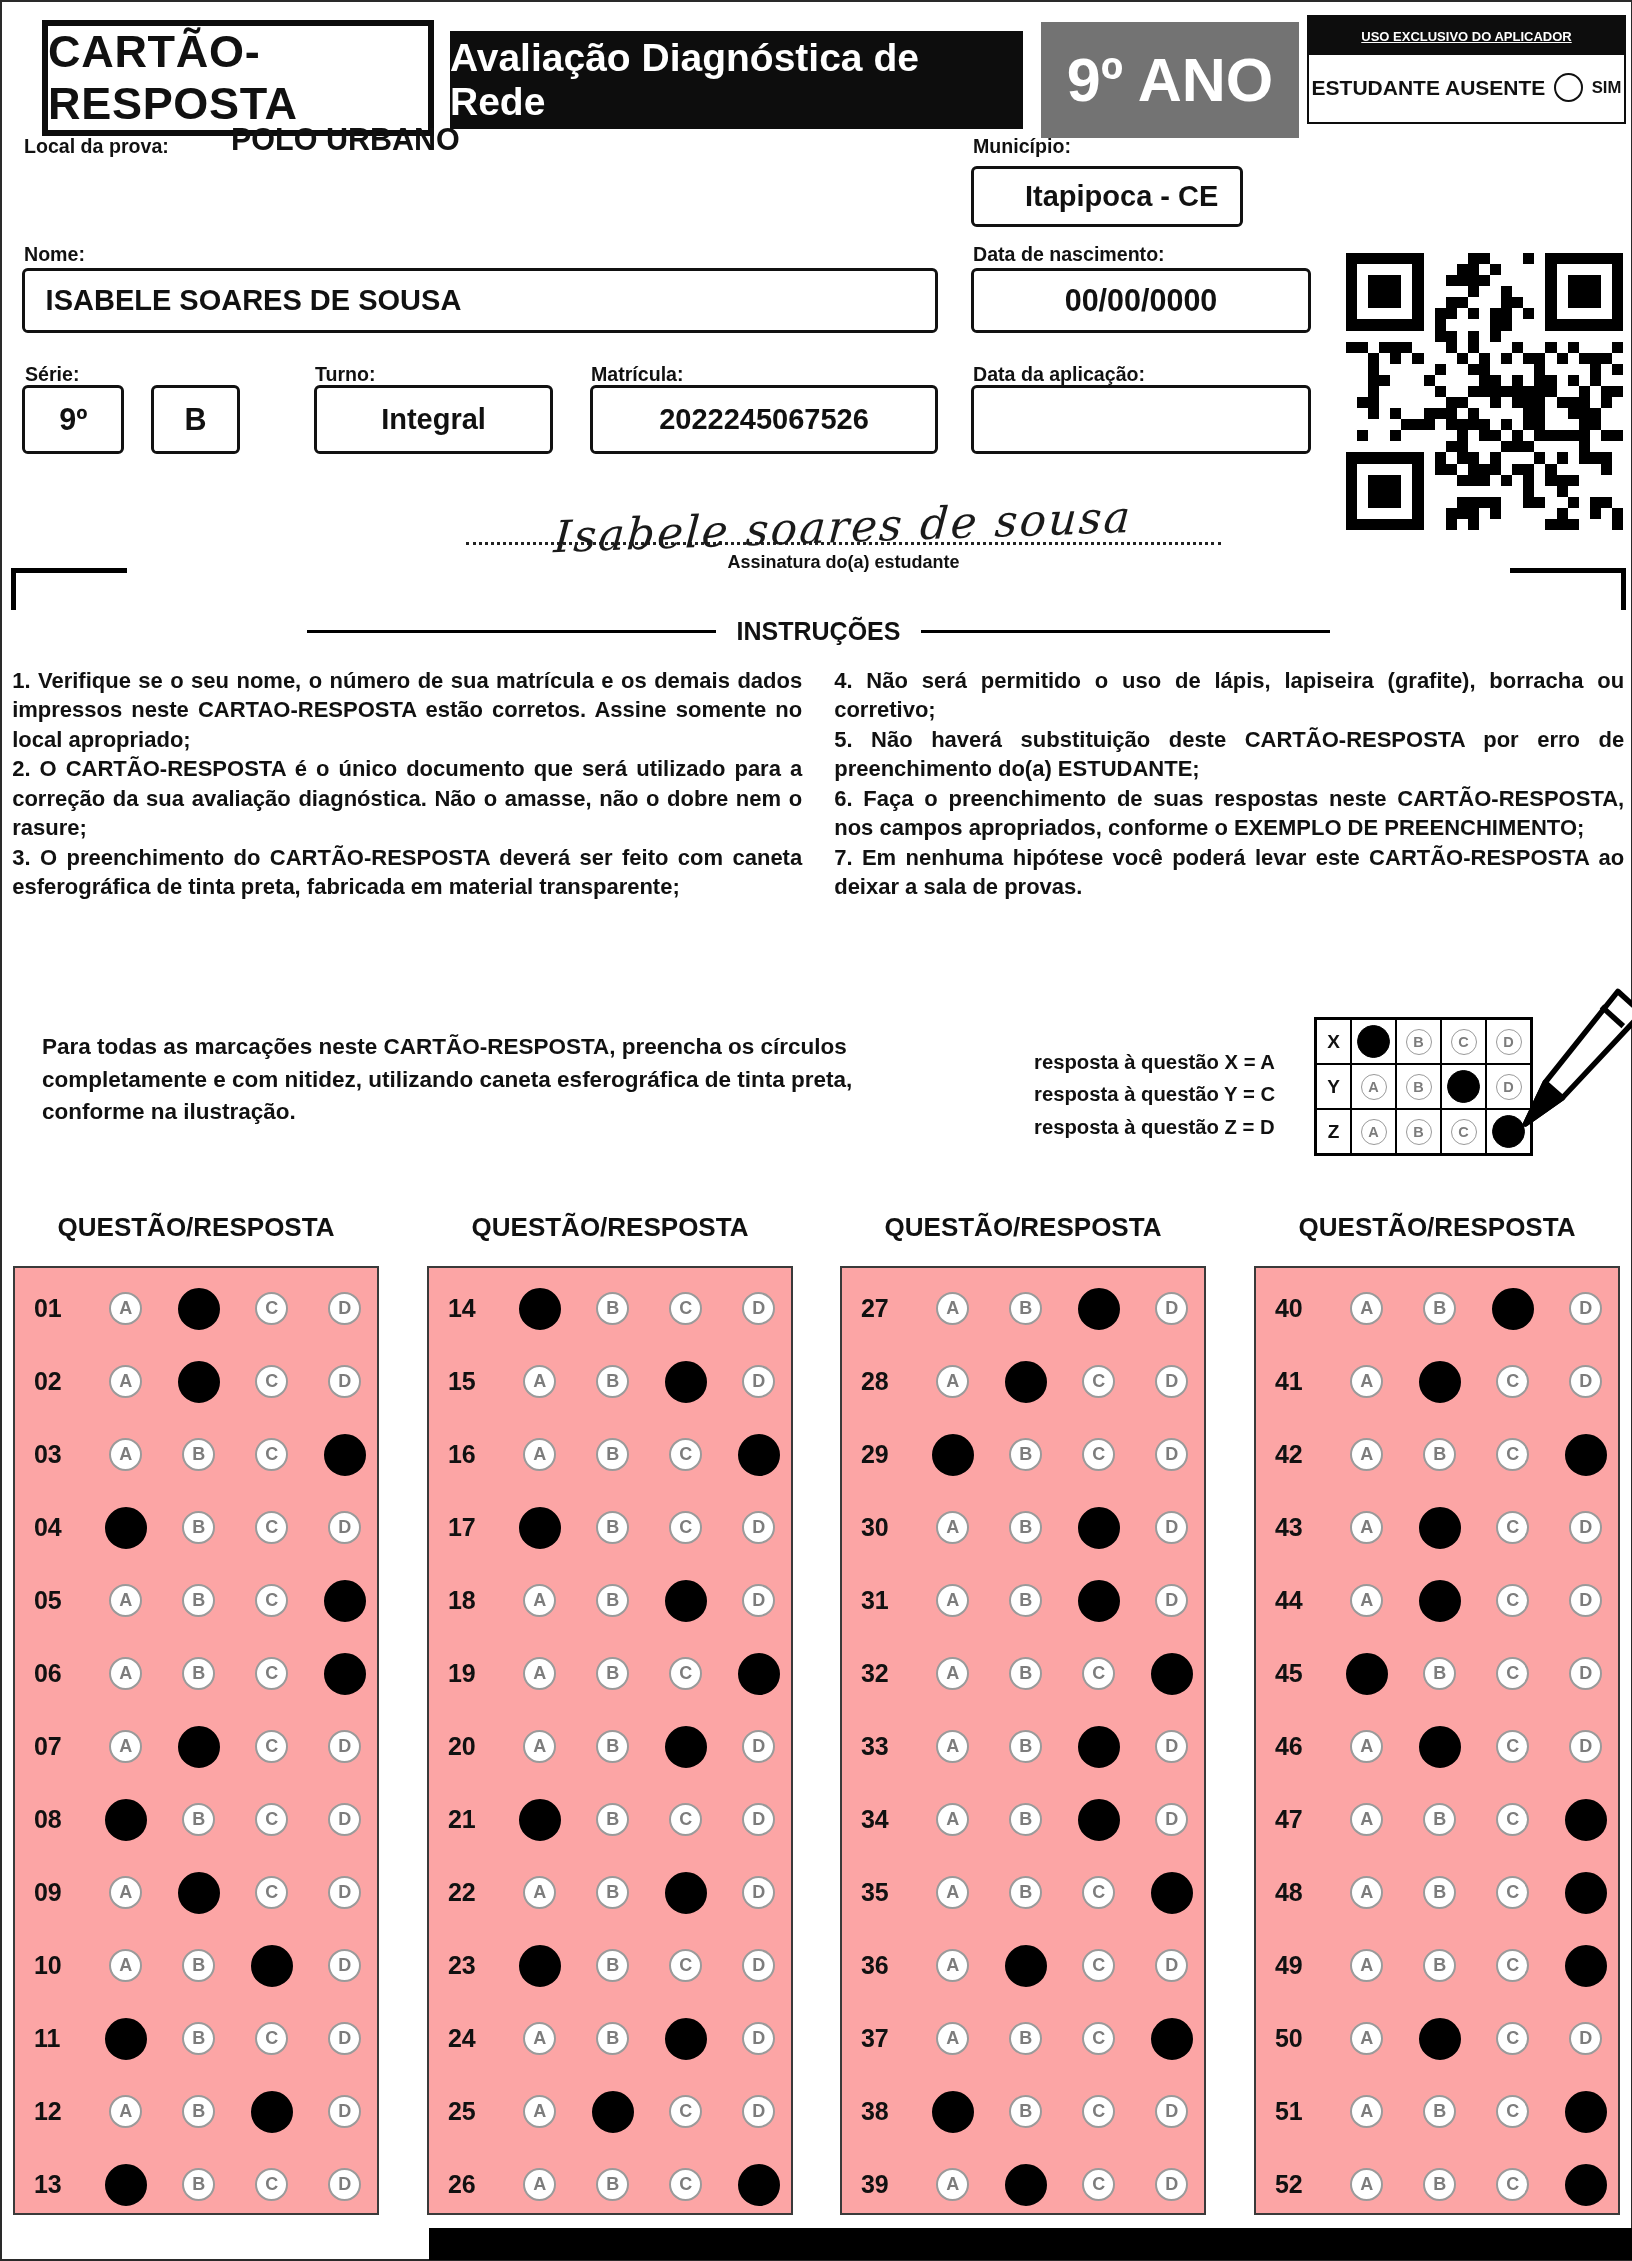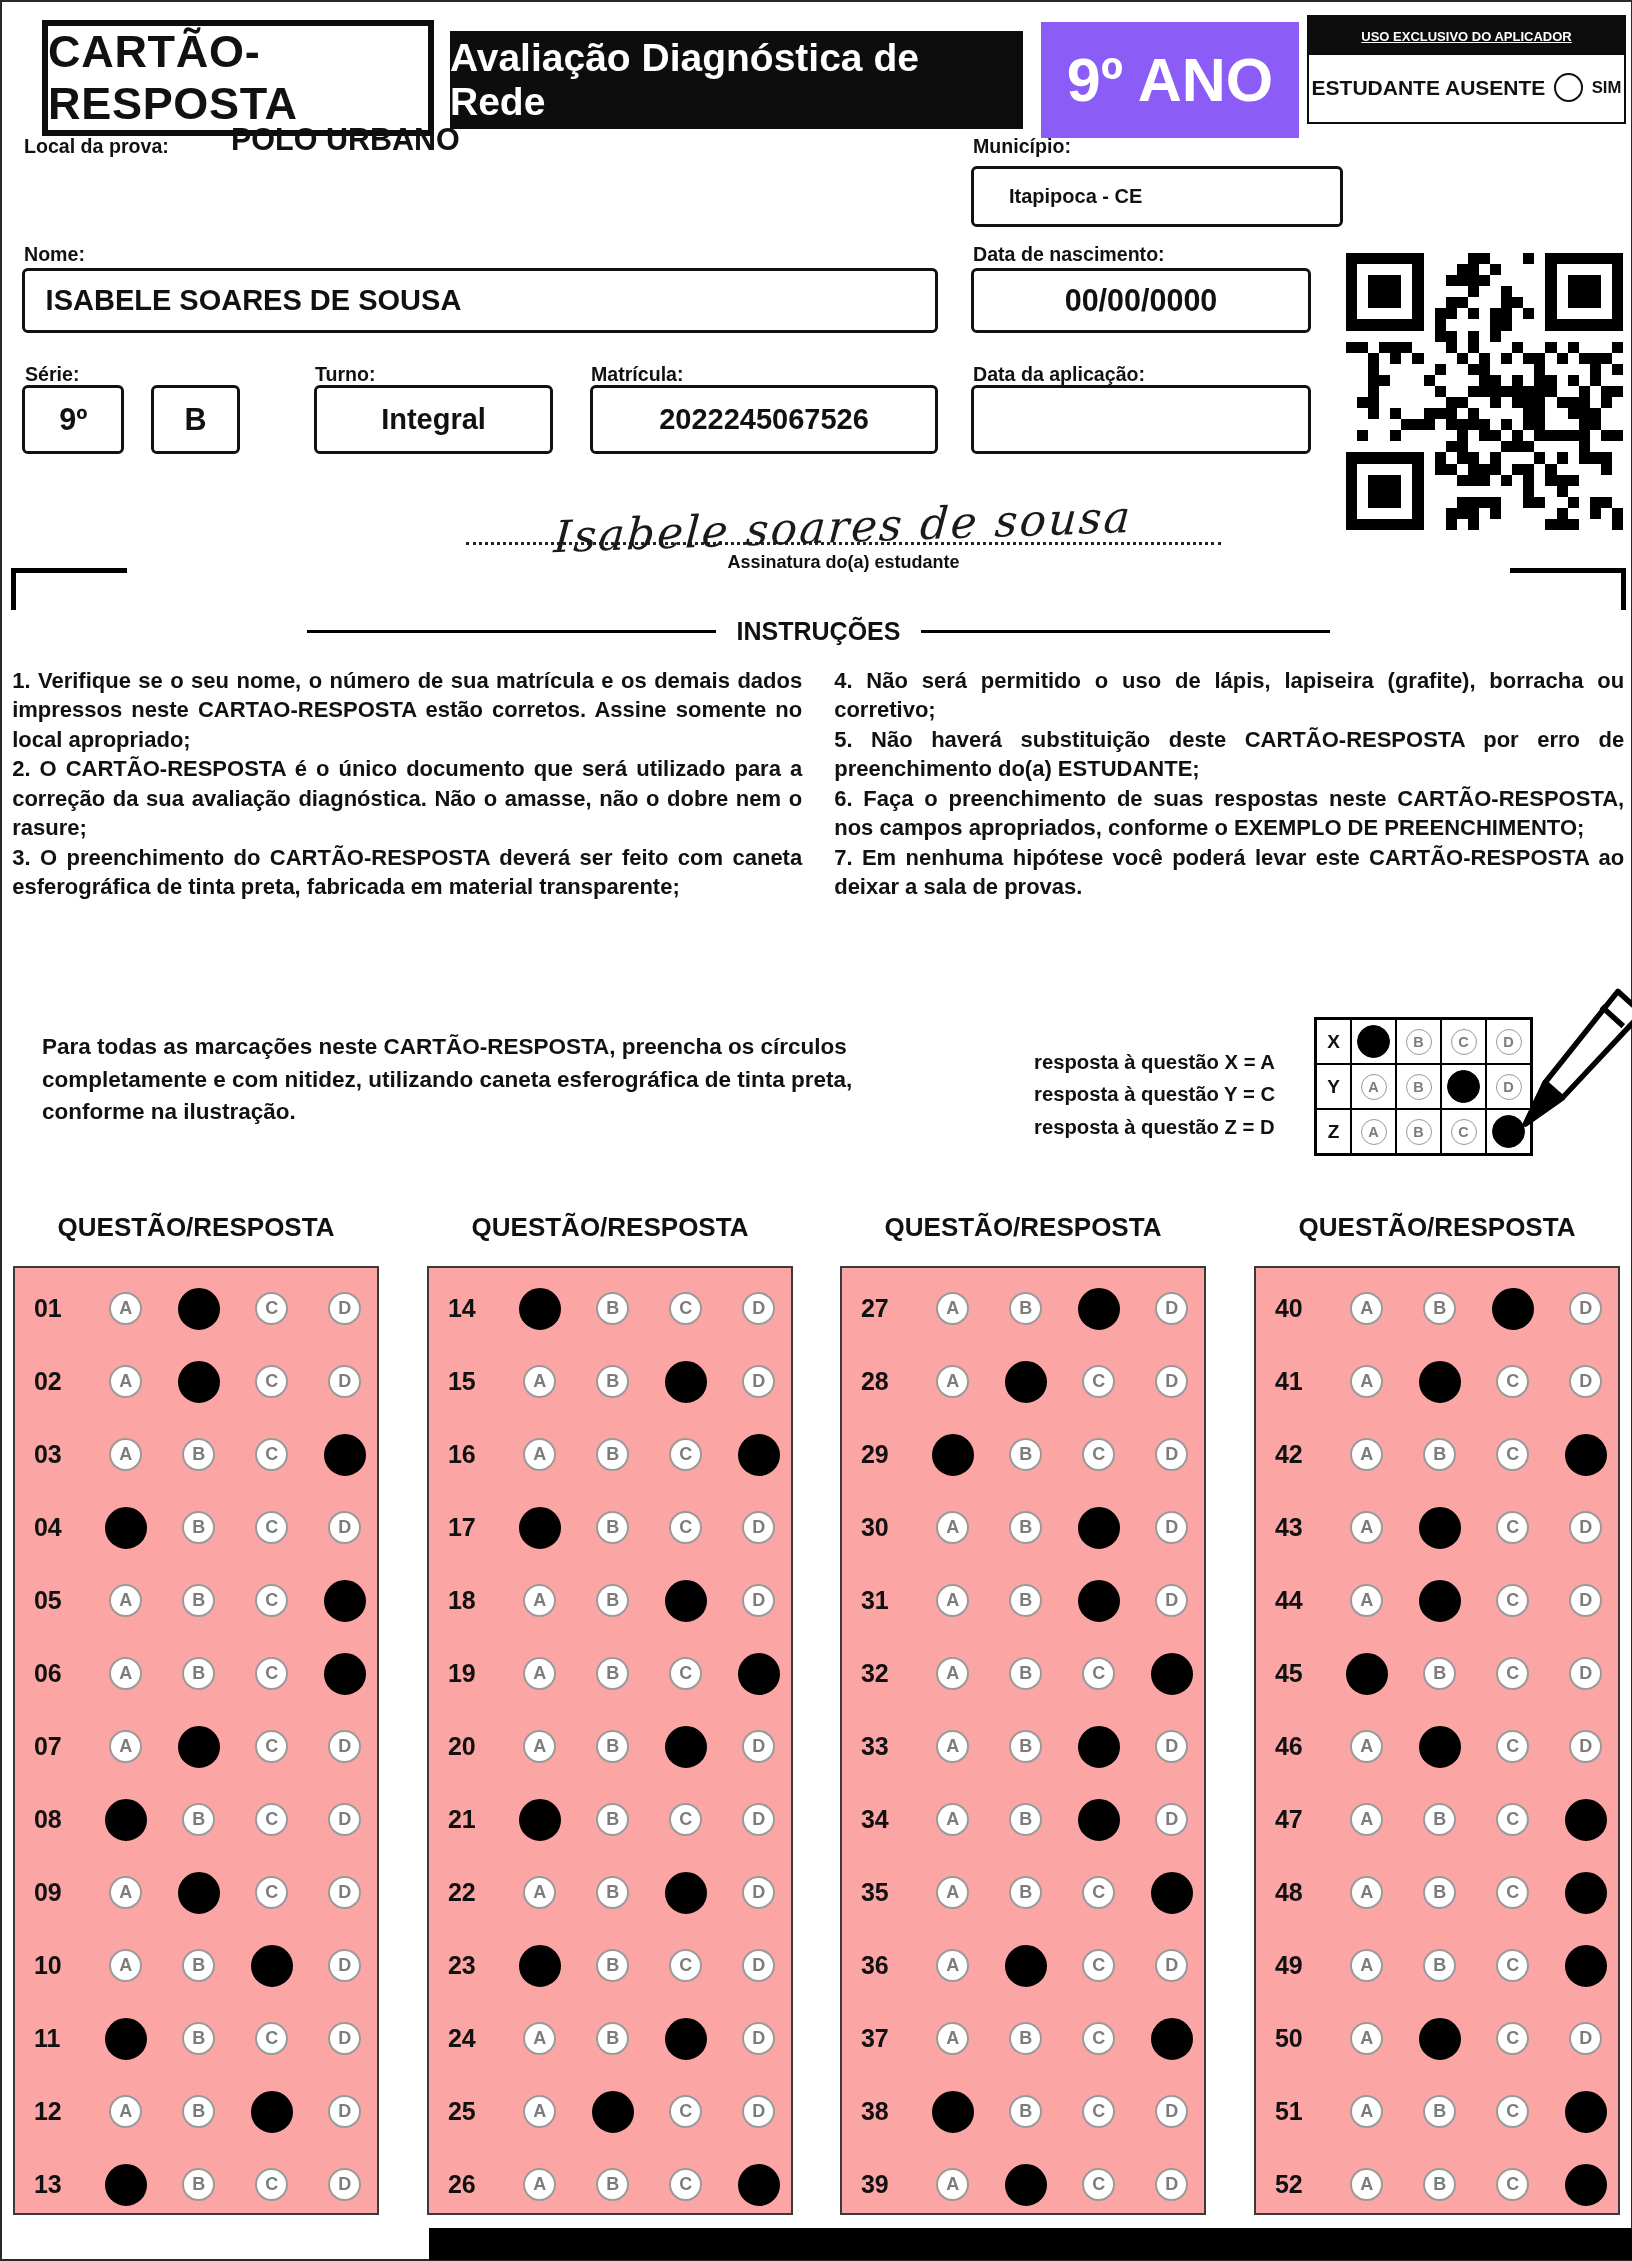--- a/index.html
+++ b/index.html
@@ -10,21 +10,21 @@
   }
   .page { position:absolute; inset:0; border:2.2px solid #2a2a2a; background:#fff; }
   .abs { position:absolute; }
   .flexc { display:flex; align-items:center; justify-content:center; }
 
   
   .box-title { left:40px; top:18px; width:392px; height:116px; border:6.5px solid #0d0d0d;
     font-size:45px; font-weight:bold; letter-spacing:0.7px; }
   .box-subtitle { left:448px; top:29px; width:573px; height:98px; background:#0d0d0d;
     color:#fff; font-size:39px; font-weight:bold; }
-  .box-grade { left:1039px; top:20.3px; width:258px; height:116px; background:#8b5cf6;
+  .box-grade { left:1039px; top:20.3px; width:258px; height:116px; background:#737373;
     color:#fff; font-size:61px; font-weight:bold; }
   .box-aplicador { left:1305px; top:13px; width:319px; height:109px; border:2.9px solid #0d0d0d; }
   .aplicador-strip { height:38px; background:#0d0d0d; color:#fff; font-size:13px; font-weight:bold;text-decoration:underline; }
   .absent-row { height:65px; gap:8.7px; font-weight:bold; font-size:21px; }
   .absent-circle { width:29px; height:29px; border:2.9px solid #111; border-radius:50%; background:#fff; }
   .absent-sim { font-size:16.7px; font-weight:bold; }
 
   
   .lbl { font-size:19.6px; font-weight:bold; }
   .val-big { font-size:30.5px; font-weight:bold; }
@@ -91,21 +91,21 @@
       <span>ESTUDANTE AUSENTE</span>
       <span class="absent-circle"></span>
       <span class="absent-sim">SIM</span>
     </div>
   </div>
 
   <div class="abs lbl" style="left:22px; top:133px;">Local da prova:</div>
   <div class="abs val-big" style="left:229px; top:120px;">POLO URBANO</div>
   <div class="abs lbl" style="left:971px; top:133px;">Município:</div>
 
-  <div class="abs fbox" style="left:969px; top:164px; width:372px; height:61px; font-size:20px; padding-left:35px;">Itapipoca - CE</div>
+  <div class="abs fbox" style="left:969px; top:164px; width:272px; height:61px; font-size:29px; padding-left:51px;">Itapipoca - CE</div>
 
   <div class="abs lbl" style="left:22px; top:241px;">Nome:</div>
   <div class="abs lbl" style="left:971px; top:241px;">Data de nascimento:</div>
 
   <div class="abs fbox" style="left:20.3px; top:266px; width:916px; height:65px; font-size:29px; padding-left:20.3px;">ISABELE SOARES DE SOUSA</div>
   <div class="abs fbox" style="left:969px; top:266px; width:340px; height:65px; font-size:30.5px; justify-content:center;">00/00/0000</div>
 
   <div class="abs qr-box"><svg viewBox="0 0 375 375" shape-rendering="crispEdges">
         <g fill="#000">
           <rect x="165" y="0" width="15" height="15"></rect>

